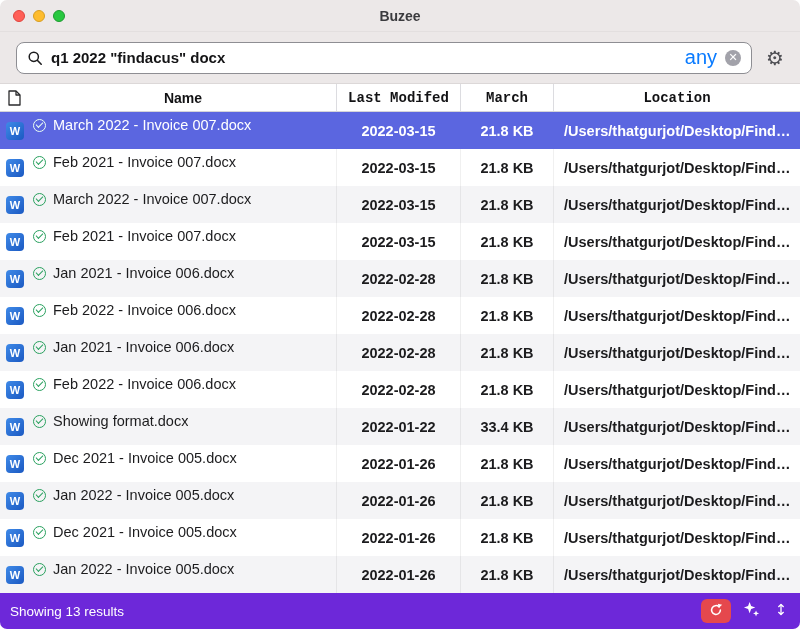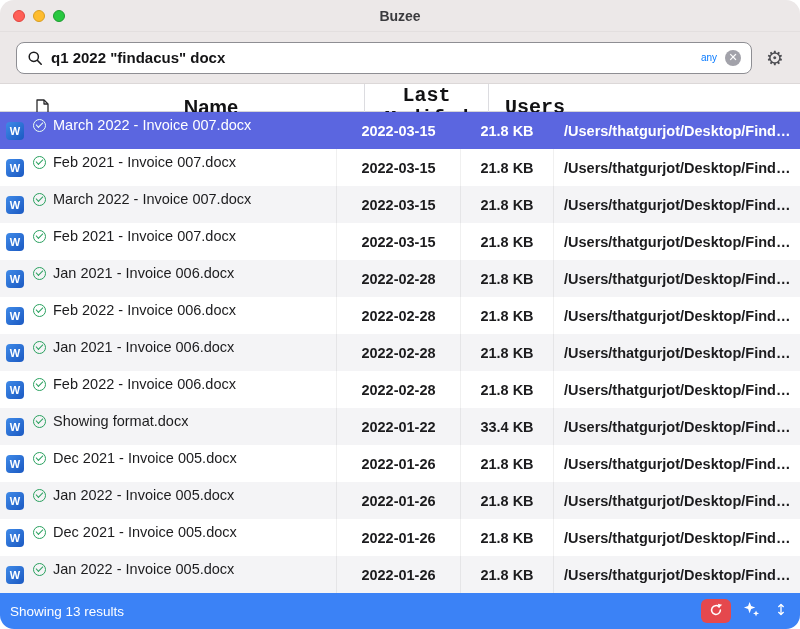--- a/index.html
+++ b/index.html
@@ -5,21 +5,21 @@
   * { box-sizing: border-box; margin: 0; padding: 0; }
   html, body { width: 800px; height: 629px; }
   body {
     font-family: "Liberation Sans", "DejaVu Sans", sans-serif;
     background: #ffffff;
     overflow: hidden;
   }
   .window {
     width: 800px; height: 629px;
     display: flex; flex-direction: column;
-    border-radius: 14px;
+    border-radius: 7px;
     overflow: hidden;
     background: #ffffff;
   }
 
   
   .titlebar {
     height: 32px; flex: 0 0 32px;
     background: #ece8e8;
     display: flex; align-items: center;
     position: relative;
@@ -50,21 +50,21 @@
     border: 1px solid #8e8e93;
     border-radius: 8px;
     display: flex; align-items: center;
     padding: 0 10px; gap: 8px;
   }
   .search-box svg { flex: 0 0 auto; display: block; }
   .search-input {
     flex: 1; border: none; outline: none; background: transparent;
     font-family: inherit; font-size: 15px; font-weight: 600; color: #141416;
   }
-  .scope-label { color: #0a7bff; font-size: 10px; font-weight: 500; cursor: pointer; }
+  .scope-label { color: #0a7bff; font-size: 20px; font-weight: 500; cursor: pointer; }
   .clear-btn {
     width: 16px; height: 16px; border-radius: 50%;
     background: #a2a2aa; color: #ffffff;
     display: flex; align-items: center; justify-content: center;
     font-size: 11px; line-height: 1; cursor: pointer;
     font-weight: 700;
   }
   .gear-btn {
     background: none; border: none; cursor: pointer;
     font-size: 20px; color: #4d4d52; line-height: 1;
@@ -75,21 +75,21 @@
   
   .grid-cols {
     display: grid;
     grid-template-columns: 30px 306px 124px 93px 1fr;
     align-items: center;
   }
   .table-header {
     height: 28px; flex: 0 0 28px;
     background: #ffffff;
     border-bottom: 1px solid #d4d4d8;
-    font-size: 20px; font-weight: 700; color: #121214; padding-left: 28px;
+    font-size: 14px; font-weight: 700; color: #121214;
   }
   .table-header .hcell { text-align: center; height: 100%; display: flex; align-items: center; justify-content: center; }
   .table-header .hcell.sep { border-left: 1px solid #dcdce0; font-family: Liberation Mono, monospace; }
   .table-header .icon-hcell { justify-content: flex-start; padding-left: 8px; }
 
   .results-body { flex: 1 1 auto; overflow: hidden; background: #ffffff; }
   .table-row { height: 37px; font-size: 14.5px; color: #1c1c1e; cursor: default; }
   .table-row:nth-child(odd) { background: #f4f4f6; }
   .table-row:nth-child(even) { background: #ffffff; }
   .table-row .cell { height: 100%; display: flex; align-items: center; overflow: hidden; }
@@ -120,21 +120,21 @@
   .fname { overflow: hidden; text-overflow: ellipsis; }
 
   .table-row.selected { background: #5b66e0 !important; color: #ffffff; }
   .table-row.selected .cell.sep { border-left-color: transparent; }
   .table-row.selected .check { border-color: #eafff2; }
   .table-row.selected .check::after { border-color: #eafff2; }
 
   
   .status-bar {
     height: 36px; flex: 0 0 36px;
-    background: #3b82f6;
+    background: #6d28d9;
     display: flex; align-items: center;
     padding: 0 10px;
     color: #ffffff;
   }
   .status-text { font-size: 13.5px; font-weight: 500; }
   .status-actions { margin-left: auto; display: flex; align-items: center; gap: 10px; }
   .refresh-btn {
     width: 30px; height: 24px; border: none; border-radius: 6px;
     background: #e5484d; cursor: pointer;
     display: flex; align-items: center; justify-content: center;
@@ -175,21 +175,22 @@
 
   <div class="table-header grid-cols">
     <div class="hcell icon-hcell">
       <svg width="13" height="16" viewBox="0 0 13 16">
         <path d="M1 1 h7 l4 4 v10 h-11 z" fill="none" stroke="#2a2a2c" stroke-width="1.3" stroke-linejoin="round"></path>
         <path d="M8 1 v4 h4" fill="none" stroke="#2a2a2c" stroke-width="1.3" stroke-linejoin="round"></path>
       </svg>
     </div>
     <div class="hcell">Name</div>
     <div class="hcell sep">Last Modifed</div>
-    <div class="hcell sep">Users</div>
+    <div class="hcell sep">March</div>
+    <div class="hcell sep">Location</div>
   </div>
 
   <div class="results-body">
   <div class="table-row grid-cols selected">
     <div class="cell icon-cell">
       <span class="word-badge">W</span>
     </div>
     <div class="cell name-cell">
       <span class="check"></span>
       <span class="fname">March 2022 - Invoice 007.docx</span>

